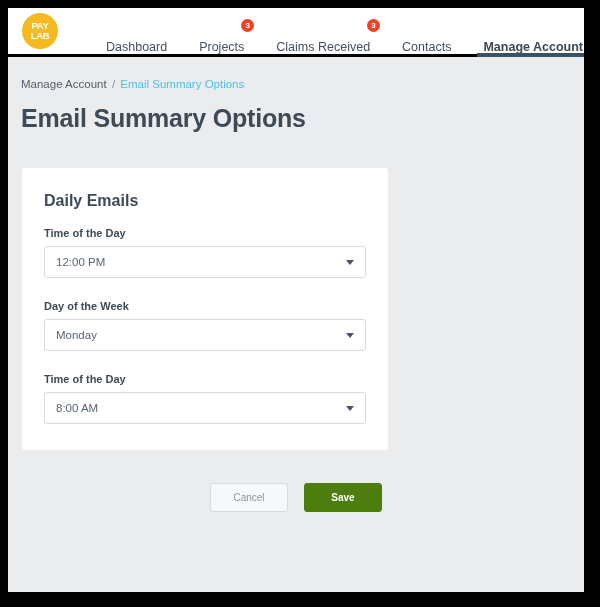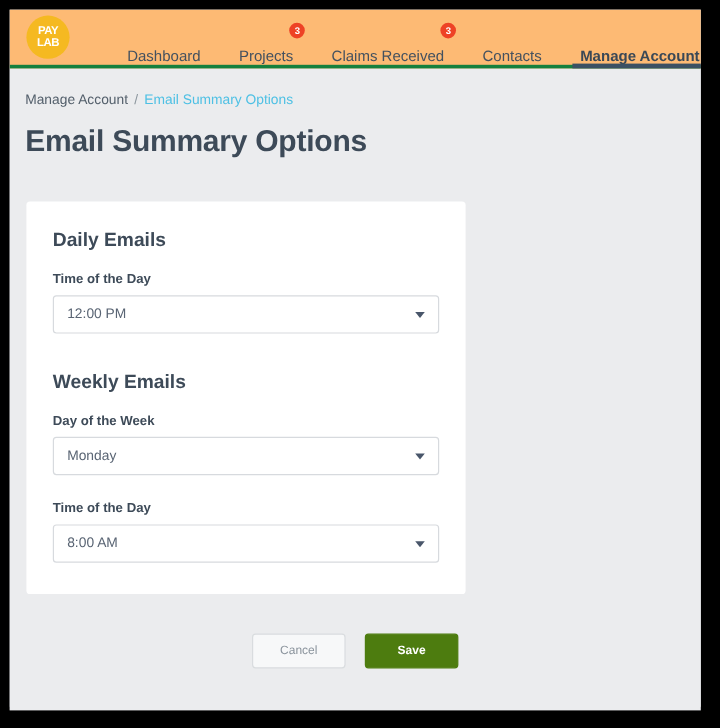--- a/index.html
+++ b/index.html
@@ -31,22 +31,22 @@
     width: 576px;
     height: 584px;
     background: #ebecee;
     overflow: hidden;
   }
 
   
   #navbar {
     position: relative;
     height: 49px;
-    background: #fdba74;
-    border-bottom: 3px solid #15803d;
+    background: #ffffff;
+    border-bottom: 3px solid #000000;
     display: flex;
     align-items: center;
     box-sizing: border-box;
   }
 
   #brand-logo {
     width: 36px;
     height: 36px;
     border-radius: 50%;
     background: #f5b921;
@@ -286,21 +286,20 @@
       <div id="settings-card">
 
         <div class="section-heading">Daily Emails</div>
 
         <div class="field-label">Time of the Day</div>
         <div class="select-wrap">
           <span class="select-value">12:00 PM</span>
           <span class="select-caret"></span>
         </div>
 
-        <div class="section-heading second">Weekly Emails</div>
 
         <div class="field-label">Day of the Week</div>
         <div class="select-wrap">
           <span class="select-value">Monday</span>
           <span class="select-caret"></span>
         </div>
 
         <div class="field-label">Time of the Day</div>
         <div class="select-wrap">
           <span class="select-value">8:00 AM</span>

